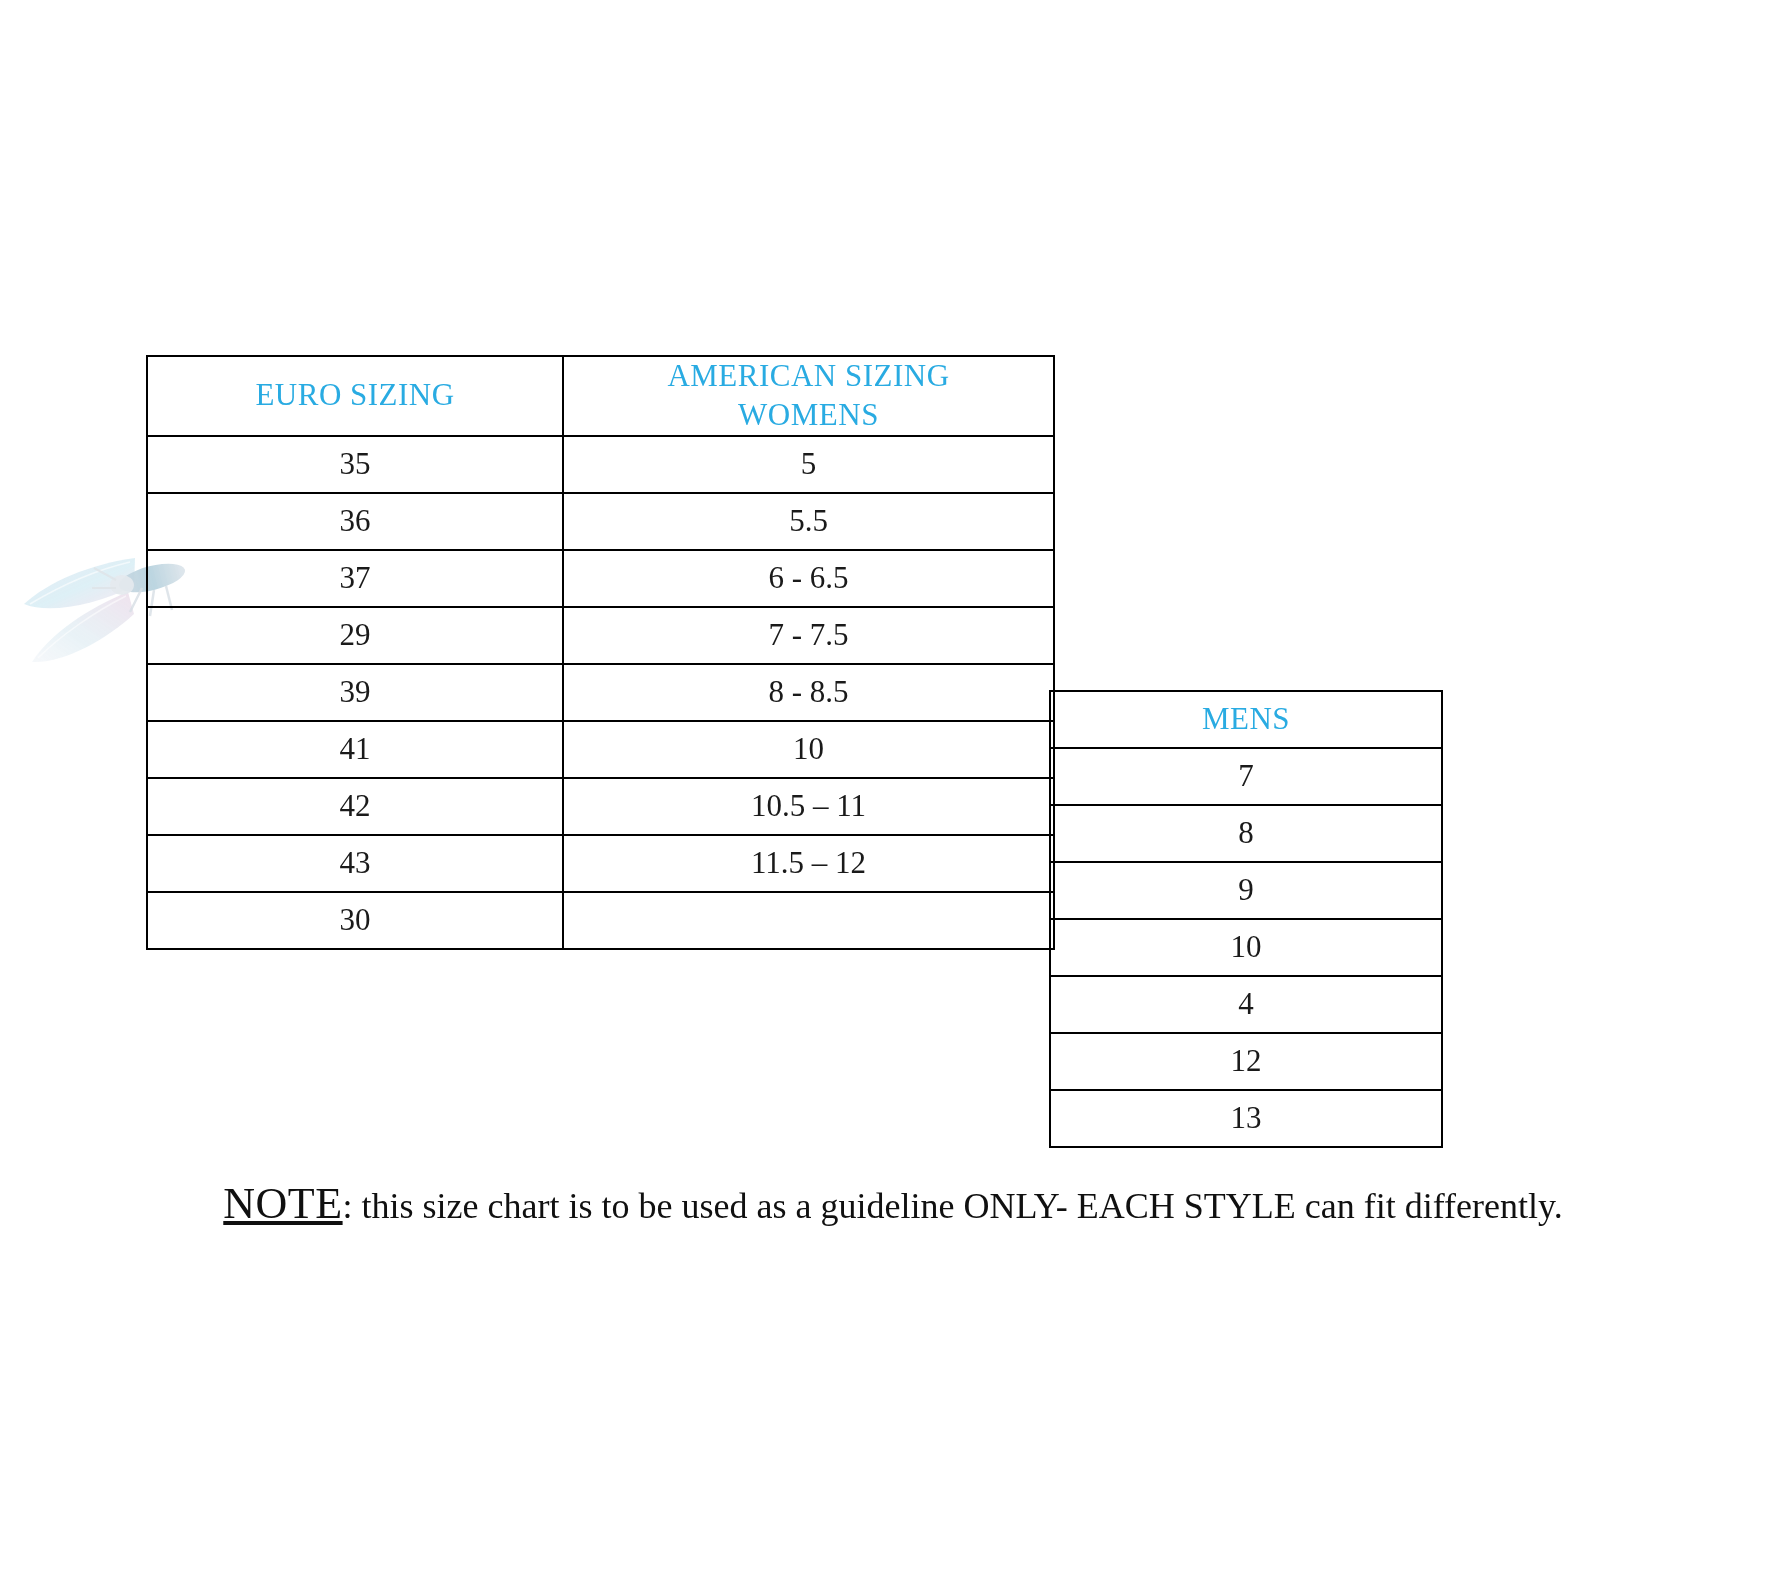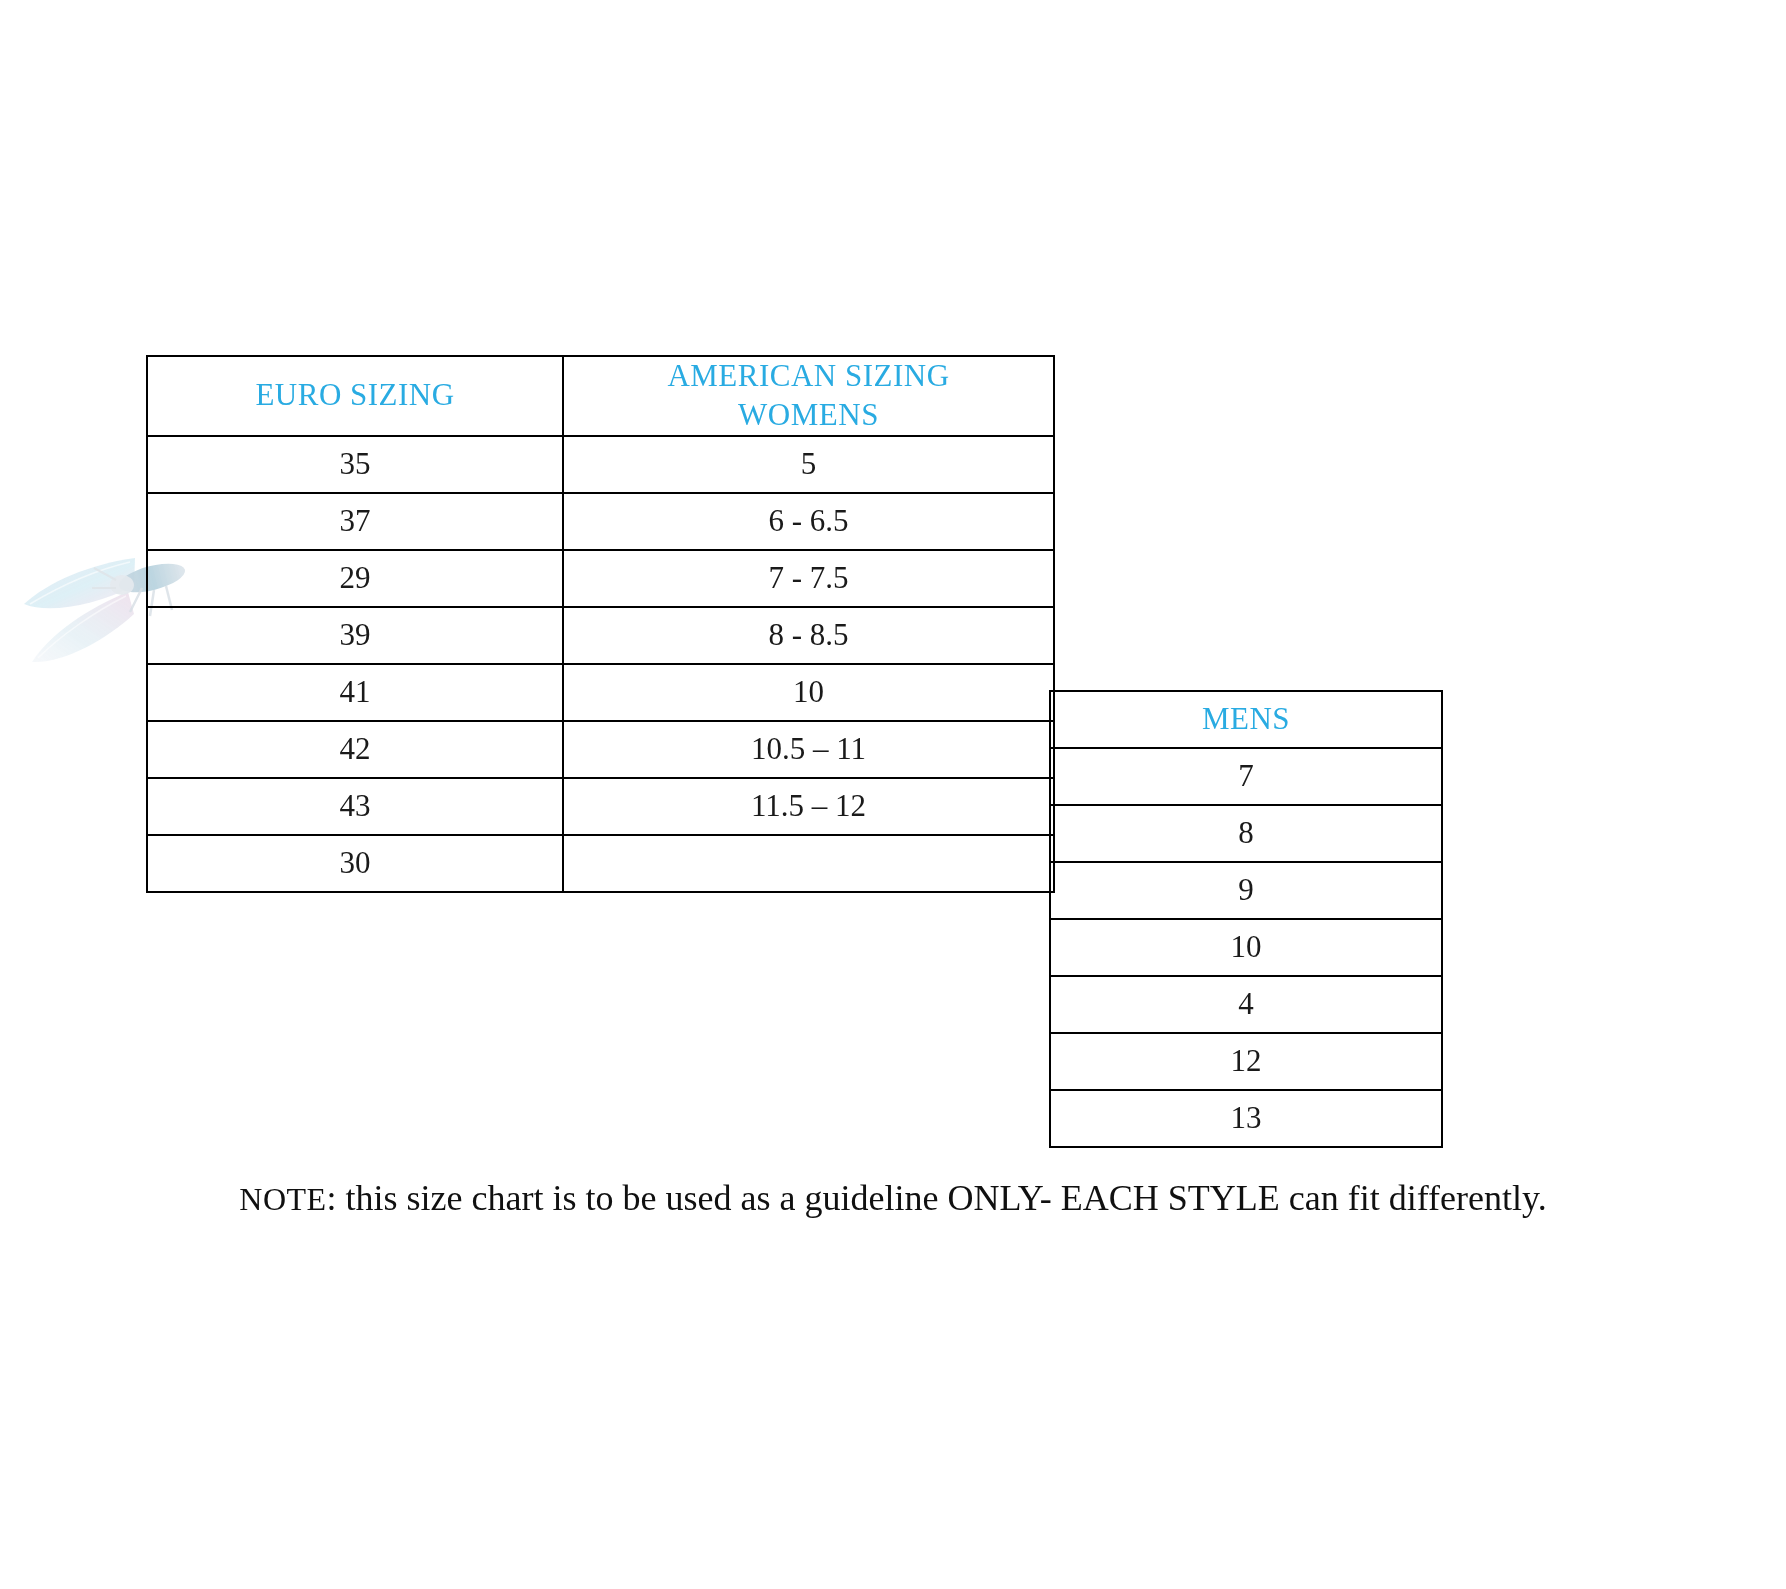--- a/index.html
+++ b/index.html
@@ -94,22 +94,23 @@
     position: absolute;
     left: 0;
     top: 1175px;
     width: 1786px;
     text-align: center;
     font-size: 36px;
     line-height: 1.3;
     color: #101010;
   }
   #note .note-word {
-    font-size: 32px;
+    font-size: 44px;
     letter-spacing: 0.5px;
+    text-decoration: underline;
   }
 </style>
 </head>
 <body>
 
 <div id="insect-watermark">
   <svg width="210" height="180" viewBox="0 0 210 180" xmlns="http://www.w3.org/2000/svg">
     <defs>
       <linearGradient id="wingA" x1="0" y1="0" x2="1" y2="1">
         <stop offset="0%" stop-color="#cfd7e8" stop-opacity="0.85"></stop>
@@ -155,20 +156,24 @@
           <div>WOMENS</div>
         </th>
       </tr>
     </thead>
     <tbody>
       <tr>
         <td class="col-euro">35</td>
         <td class="col-women">5</td>
       </tr>
       <tr>
+        <td class="col-euro">36</td>
+        <td class="col-women">5.5</td>
+      </tr>
+      <tr>
         <td class="col-euro">37</td>
         <td class="col-women">6 - 6.5</td>
       </tr>
       <tr>
         <td class="col-euro">29</td>
         <td class="col-women">7 - 7.5</td>
       </tr>
       <tr>
         <td class="col-euro">39</td>
         <td class="col-women">8 - 8.5</td>

